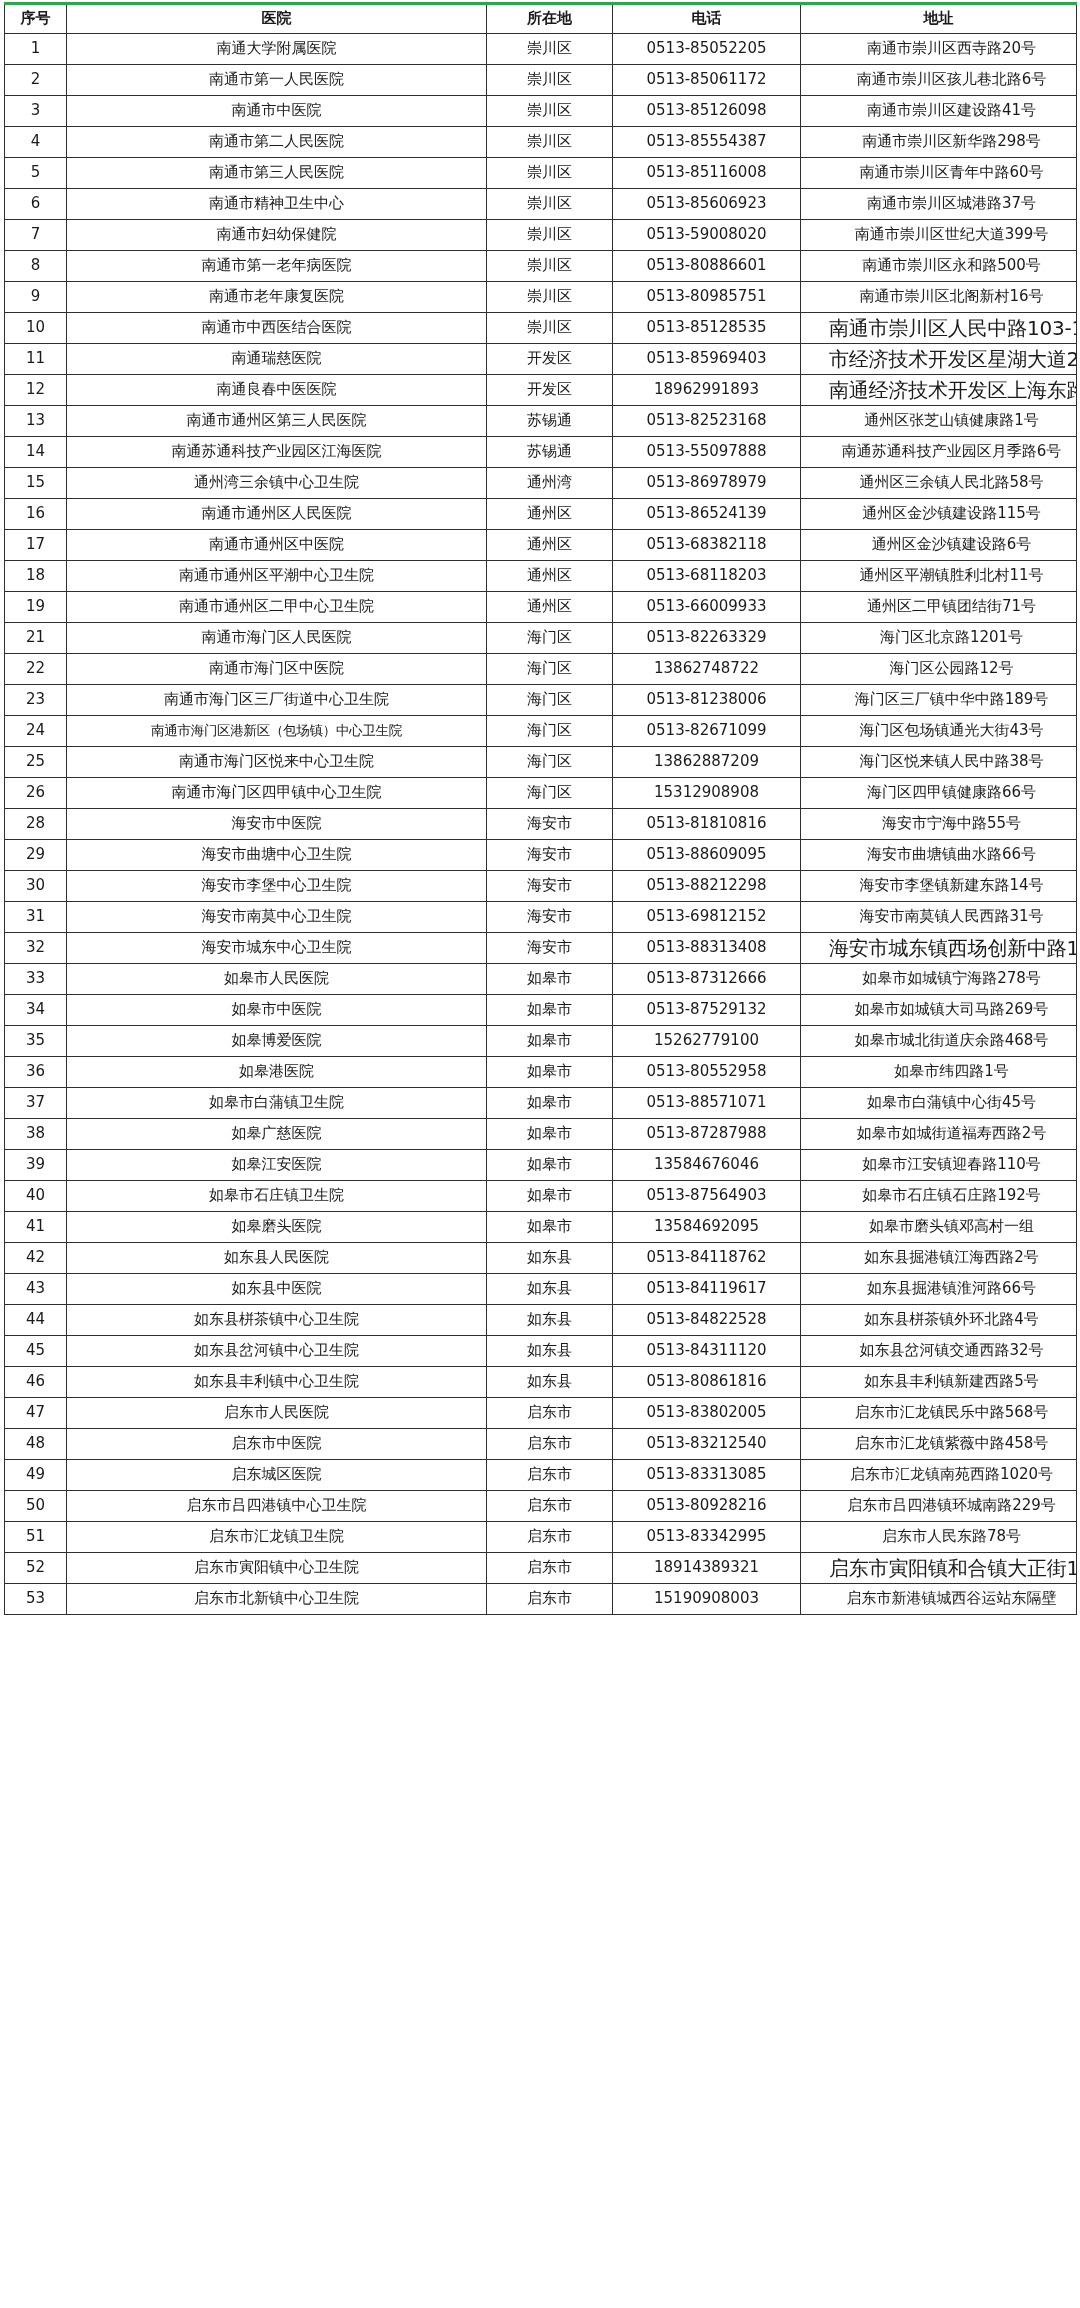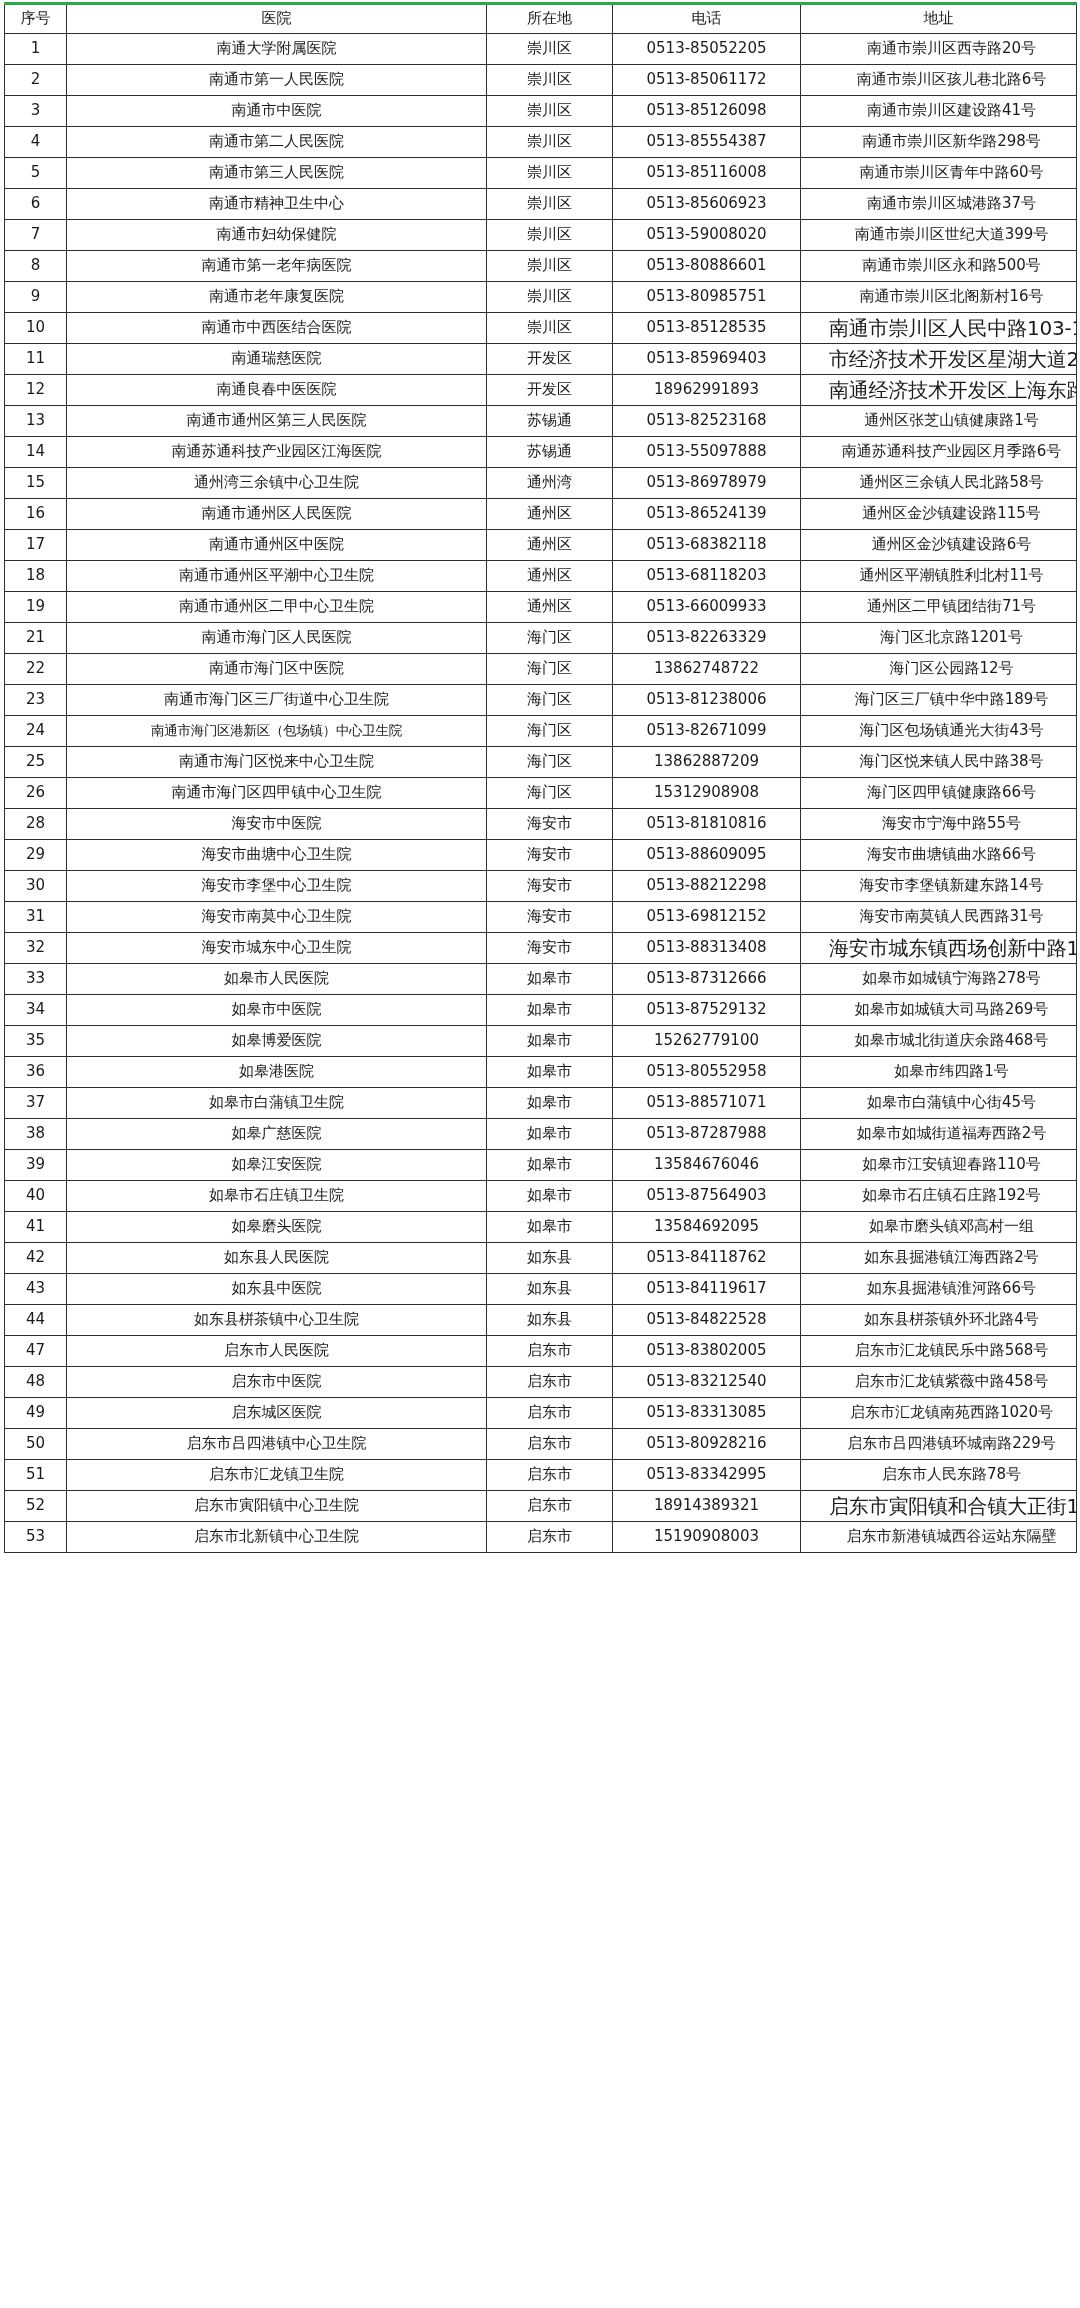--- a/index.html
+++ b/index.html
@@ -37,21 +37,21 @@
     vertical-align: middle;
     color: #1a1a1a;
     font-size: 15px;
     line-height: 1.15;
     height: 28px;
     padding: 1px 2px;
     overflow: hidden;
     white-space: nowrap;
   }
   table.hospital-table thead th {
-    font-weight: normal;
+    font-weight: bold;
     font-size: 15px;
     background: #ffffff;
     height: 26px;
     border-top: 3px solid #2aa84a;
   }
   table.hospital-table td.seq {
     font-size: 15px;
   }
   table.hospital-table td.name {
     font-size: 15px;
@@ -383,20 +383,34 @@
           <td class="addr">如东县掘港镇淮河路66号</td>
         </tr>
         <tr>
           <td class="seq">44</td>
           <td class="name">如东县栟茶镇中心卫生院</td>
           <td class="area">如东县</td>
           <td class="phone">0513-84822528</td>
           <td class="addr">如东县栟茶镇外环北路4号</td>
         </tr>
         <tr>
+          <td class="seq">45</td>
+          <td class="name">如东县岔河镇中心卫生院</td>
+          <td class="area">如东县</td>
+          <td class="phone">0513-84311120</td>
+          <td class="addr">如东县岔河镇交通西路32号</td>
+        </tr>
+        <tr>
+          <td class="seq">46</td>
+          <td class="name">如东县丰利镇中心卫生院</td>
+          <td class="area">如东县</td>
+          <td class="phone">0513-80861816</td>
+          <td class="addr">如东县丰利镇新建西路5号</td>
+        </tr>
+        <tr>
           <td class="seq">47</td>
           <td class="name">启东市人民医院</td>
           <td class="area">启东市</td>
           <td class="phone">0513-83802005</td>
           <td class="addr">启东市汇龙镇民乐中路568号</td>
         </tr>
         <tr>
           <td class="seq">48</td>
           <td class="name">启东市中医院</td>
           <td class="area">启东市</td>

